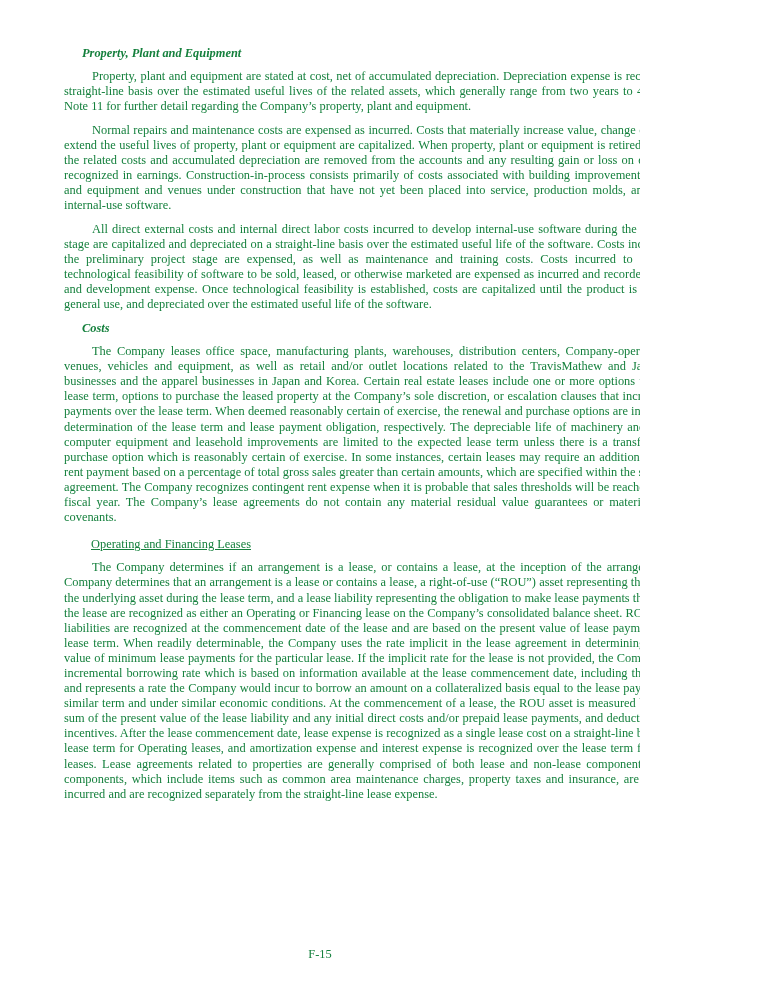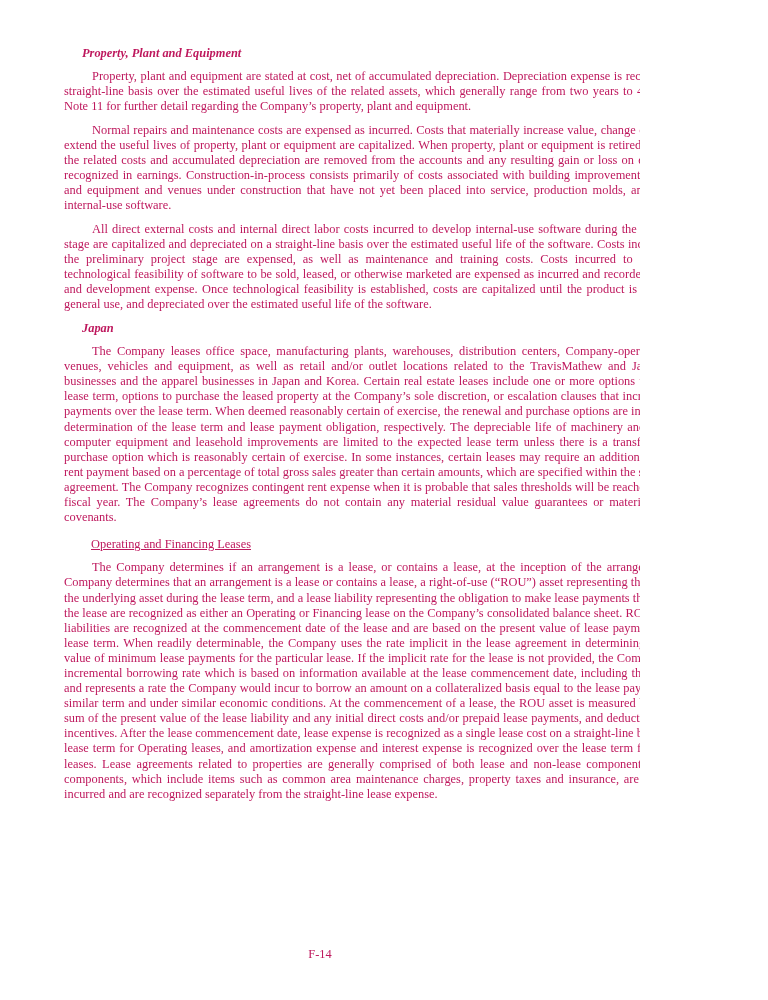--- a/index.html
+++ b/index.html
@@ -5,21 +5,21 @@
   html, body {
     margin: 0;
     padding: 0;
     background: #ffffff;
   }
   .page {
     position: relative;
     width: 640px;
     height: 1000px;
     background: #ffffff;
-    color: #be185d;
+    color: #15803d;
     font-family: "Liberation Serif", "DejaVu Serif", serif;
     font-size: 12.4px;
     line-height: 15.1px;
     overflow: hidden;
   }
   .content {
     position: absolute;
     left: 64px;
     top: 46px;
     width: 641px;
@@ -58,24 +58,24 @@
 
     <div class="heading">Property, Plant and Equipment</div>
 
     <p class="body-para">Property, plant and equipment are stated at cost, net of accumulated depreciation. Depreciation expense is recognized on a straight-line basis over the estimated useful lives of the related assets, which generally range from two years to 40 years. See Note 11 for further detail regarding the Company’s property, plant and equipment.</p>
 
 
     <p class="body-para">Normal repairs and maintenance costs are expensed as incurred. Costs that materially increase value, change capacities, or extend the useful lives of property, plant or equipment are capitalized. When property, plant or equipment is retired or disposed, the related costs and accumulated depreciation are removed from the accounts and any resulting gain or loss on disposition is recognized in earnings. Construction-in-process consists primarily of costs associated with building improvements, machinery and equipment and venues under construction that have not yet been placed into service, production molds, and in-process internal-use software.</p>
 
     <p class="body-para">All direct external costs and internal direct labor costs incurred to develop internal-use software during the development stage are capitalized and depreciated on a straight-line basis over the estimated useful life of the software. Costs incurred during the preliminary project stage are expensed, as well as maintenance and training costs. Costs incurred to establish the technological feasibility of software to be sold, leased, or otherwise marketed are expensed as incurred and recorded in research and development expense. Once technological feasibility is established, costs are capitalized until the product is available for general use, and depreciated over the estimated useful life of the software.</p>
 
-    <div class="heading">Japan</div>
+    <div class="heading">Costs</div>
 
     <p class="body-para">The Company leases office space, manufacturing plants, warehouses, distribution centers, Company-operated Topgolf venues, vehicles and equipment, as well as retail and/or outlet locations related to the TravisMathew and Jack Wolfskin businesses and the apparel businesses in Japan and Korea. Certain real estate leases include one or more options to extend the lease term, options to purchase the leased property at the Company’s sole discretion, or escalation clauses that increase the rent payments over the lease term. When deemed reasonably certain of exercise, the renewal and purchase options are included in the determination of the lease term and lease payment obligation, respectively. The depreciable life of machinery and equipment, computer equipment and leasehold improvements are limited to the expected lease term unless there is a transfer of title or purchase option which is reasonably certain of exercise. In some instances, certain leases may require an additional contingent rent payment based on a percentage of total gross sales greater than certain amounts, which are specified within the specific lease agreement. The Company recognizes contingent rent expense when it is probable that sales thresholds will be reached during the fiscal year. The Company’s lease agreements do not contain any material residual value guarantees or material restrictive covenants.</p>
 
     <div class="subheading">Operating and Financing Leases</div>
 
     <p class="body-para">The Company determines if an arrangement is a lease, or contains a lease, at the inception of the arrangement. If the Company determines that an arrangement is a lease or contains a lease, a right-of-use (“ROU”) asset representing the right to use the underlying asset during the lease term, and a lease liability representing the obligation to make lease payments that arise from the lease are recognized as either an Operating or Financing lease on the Company’s consolidated balance sheet. ROU assets and liabilities are recognized at the commencement date of the lease and are based on the present value of lease payments over the lease term. When readily determinable, the Company uses the rate implicit in the lease agreement in determining the present value of minimum lease payments for the particular lease. If the implicit rate for the lease is not provided, the Company uses its incremental borrowing rate which is based on information available at the lease commencement date, including the lease term, and represents a rate the Company would incur to borrow an amount on a collateralized basis equal to the lease payments over a similar term and under similar economic conditions. At the commencement of a lease, the ROU asset is measured by taking the sum of the present value of the lease liability and any initial direct costs and/or prepaid lease payments, and deducting any lease incentives. After the lease commencement date, lease expense is recognized as a single lease cost on a straight-line basis over the lease term for Operating leases, and amortization expense and interest expense is recognized over the lease term for Financing leases. Lease agreements related to properties are generally comprised of both lease and non-lease components. Non-lease components, which include items such as common area maintenance charges, property taxes and insurance, are expensed as incurred and are recognized separately from the straight-line lease expense.</p>
 
   </div>
 
-  <div class="footer">F-14</div>
+  <div class="footer">F-15</div>
 </div>
 
 </body></html>

